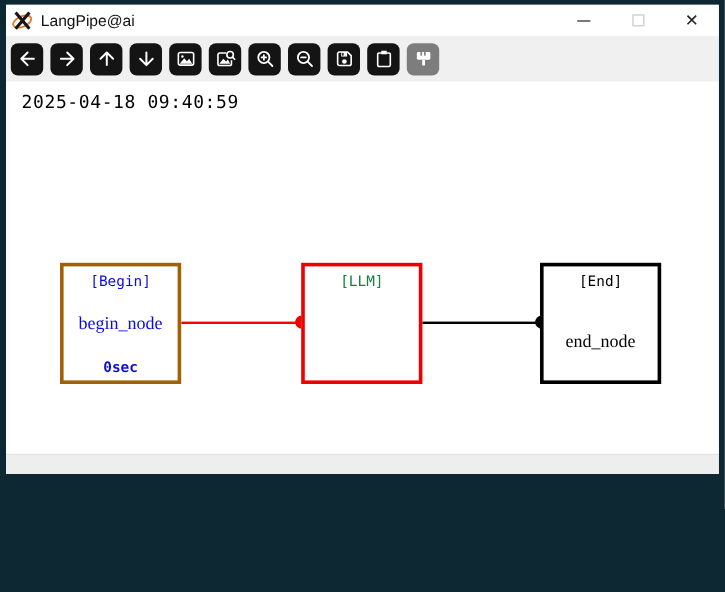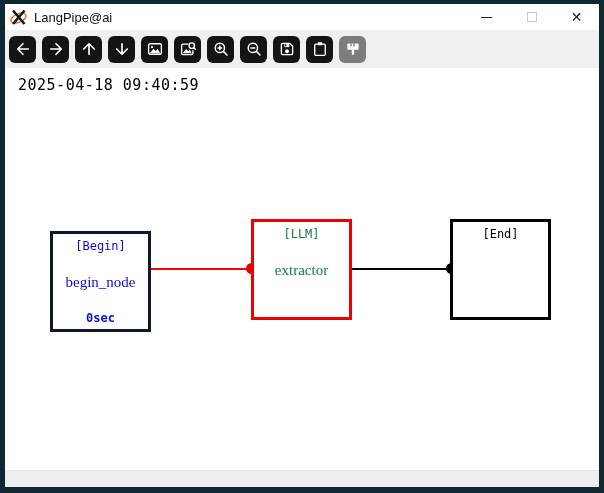--- a/index.html
+++ b/index.html
@@ -4,21 +4,21 @@
 <style>
   * { margin:0; padding:0; box-sizing:border-box; }
   html,body { width:604px; height:493px; }
   body {
     position:relative;
     background:#0e2833;
     font-family:"Liberation Sans", sans-serif;
     overflow:hidden;
   }
   .window {
-    position:absolute; left:5px; top:4px; width:594px; height:483px;
+    position:absolute; left:5px; top:4px; width:594px; height:391px;
     display:flex; flex-direction:column; background:#ffffff;
   }
   
   .titlebar {
     height:26px; flex:0 0 26px; background:#ffffff;
     display:flex; align-items:center; padding-left:5px;
   }
   .app-logo { width:18px; height:18px; margin-right:6px; flex:0 0 auto; }
   .title-text { font-size:13px; color:#111; }
   .caption-buttons { margin-left:auto; display:flex; height:100%; }
@@ -51,21 +51,21 @@
     font-size:15px; letter-spacing:0.5px; color:#000;
   }
   .node {
     position:absolute; width:101px; height:101px;
     display:flex; flex-direction:column; align-items:center;
     background:#fff;
   }
   .node .type-label { font-size:12px; margin-top:5px; }
   .node .node-name  { font-size:15px; flex:1; display:flex; align-items:center;font-family:Liberation Serif, serif; }
   .node .node-footer{ font-size:12px; margin-bottom:4px; height:14px;font-weight:bold; }
-  .node.begin { border:3px solid #0f172a; color:#0b0bdb;margin-top:12px; }
+  .node.begin { border:3px solid #a16207; color:#0b0bdb; }
   .node.llm   { border:3px solid #ee0000; color:#15803d; }
   .node.end   { border:3px solid #000000; color:#000000;gap:36px; }
   .edge { position:absolute; height:2px; }
   .edge.red   { background:#ff0000; }
   .edge.black { background:#000000; }
   .port-dot { position:absolute; width:11px; height:11px; border-radius:50%; }
   .port-dot.red   { background:#ee0000; }
   .port-dot.black { background:#000000; }
   
   .statusbar {
@@ -177,25 +177,25 @@
     <div class="port-dot black" style="left:441px; top:195px;"></div>
 
     <div class="node begin" style="left:45px; top:151px;">
       <div class="type-label">[Begin]</div>
       <div class="node-name">begin_node</div>
       <div class="node-footer">0sec</div>
     </div>
 
     <div class="node llm" style="left:246px; top:151px;">
       <div class="type-label">[LLM]</div>
-      <div class="node-name">extractor</div>
       <div class="node-footer"></div>
     </div>
 
     <div class="node end" style="left:445px; top:151px;">
       <div class="type-label">[End]</div>
+      <div class="node-name">end_node</div>
       <div class="node-footer"></div>
     </div>
   </div>
 
   <div class="statusbar"></div>
 
 </div>
 
 </body></html>

